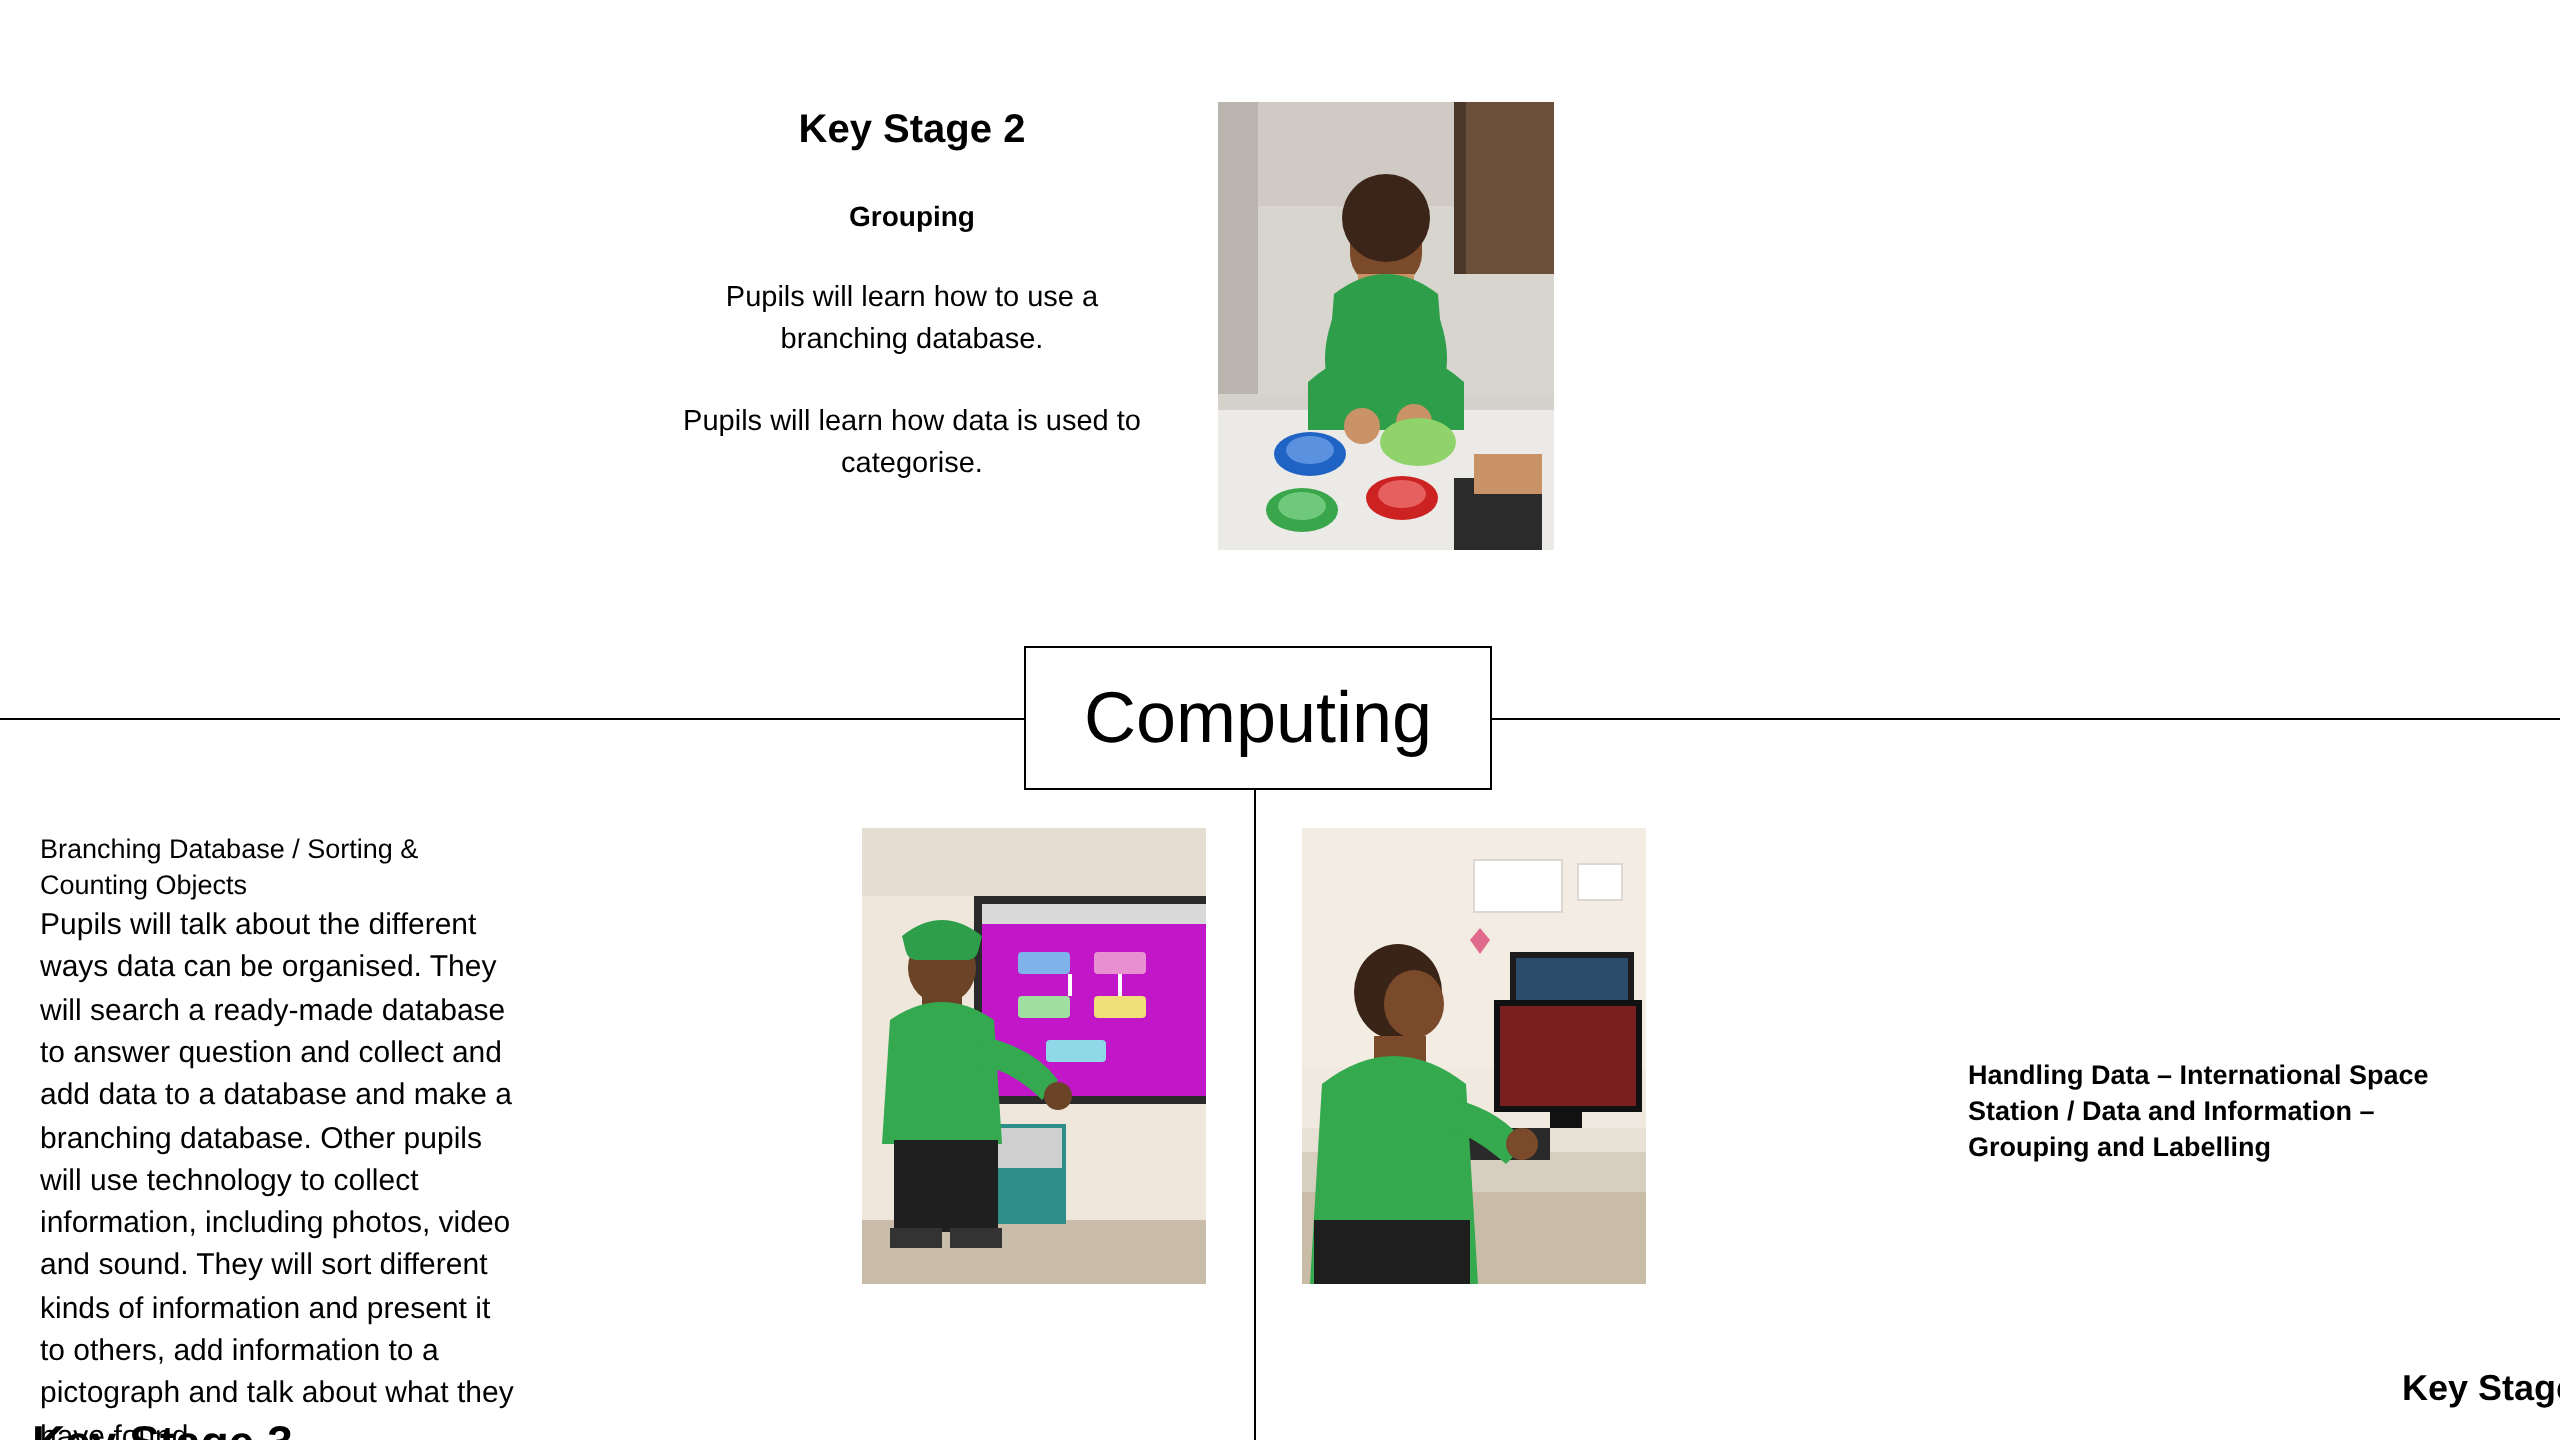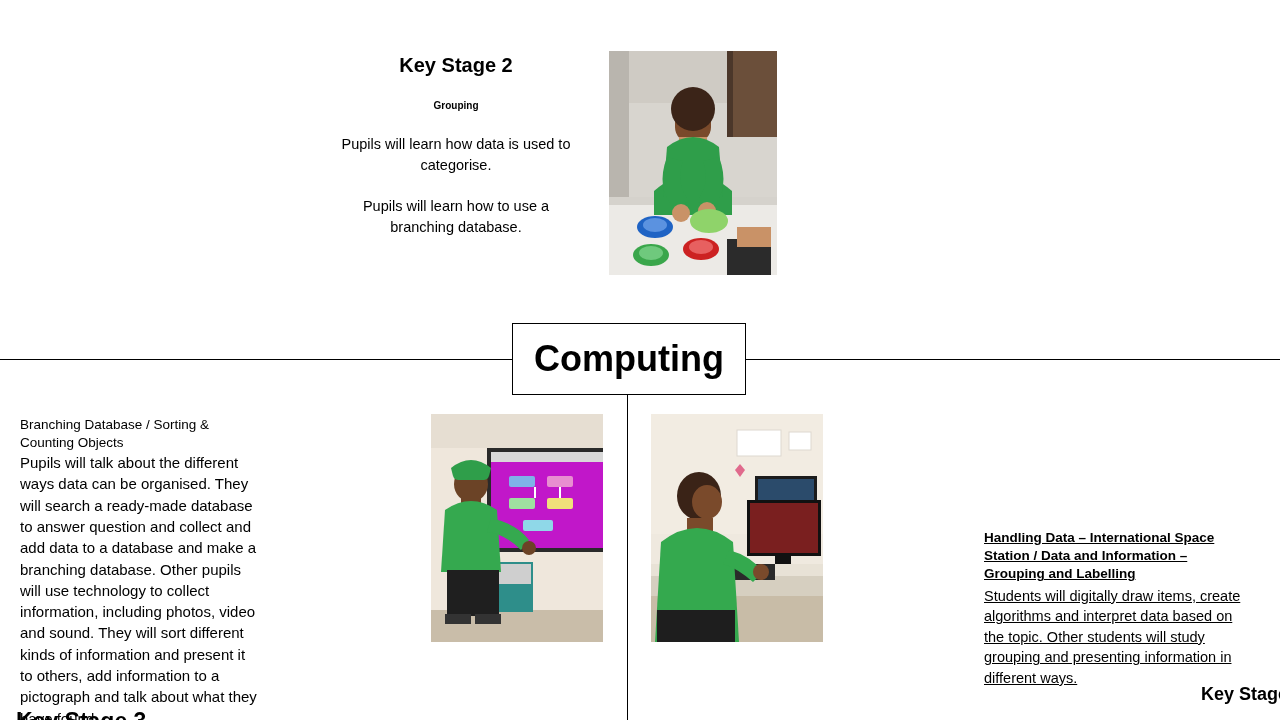--- a/index.html
+++ b/index.html
@@ -49,41 +49,41 @@
     height: 72px;
     border: 1px solid #000000;
     background: #ffffff;
     display: flex;
     align-items: center;
     justify-content: center;
     box-sizing: border-box;
   }
   .center-box .title {
     font-size: 36px;
-    font-weight: bold;
+    font-weight: normal;
     letter-spacing: 0px;
     line-height: 1;
   }
 
   
   .ks2 {
     position: absolute;
     left: 330px;
     top: 54px;
     width: 252px;
     text-align: center;
   }
   .ks2 .heading {
     font-size: 20px;
     font-weight: bold;
     margin: 0 0 24px 0;
     line-height: 1.1;
   }
   .ks2 .subheading {
-    font-size: 10px;
+    font-size: 14px;
     font-weight: bold;
     margin: 0 0 22px 0;
     line-height: 1.2;
   }
   .ks2 p {
     font-size: 14.5px;
     line-height: 1.45;
     margin: 0 0 20px 0;
   }
   .ks2 p:last-child {
@@ -140,21 +140,20 @@
     font-size: 23px;
     font-weight: bold;
   }
 
   
   .ks4 {
     position: absolute;
     left: 984px;
     top: 529px;
     width: 266px;
-    text-decoration: underline;
   }
   .ks4 .subheading {
     font-size: 13.5px;
     font-weight: bold;
     line-height: 1.35;
     margin: 0 0 2px 0;
   }
   .ks4 p {
     font-size: 14.5px;
     line-height: 1.42;
@@ -172,22 +171,22 @@
 <body>
 
 <div class="page">
 
   <div class="hline"></div>
   <div class="vline"></div>
 
   <div class="ks2">
     <div class="heading">Key Stage 2</div>
     <div class="subheading">Grouping</div>
+    <p>Pupils will learn how to use a branching database.</p>
     <p>Pupils will learn how data is used to categorise.</p>
-    <p>Pupils will learn how to use a branching database.</p>
   </div>
 
   <div class="photo photo-ks2">
     <svg viewBox="0 0 168 224" width="168" height="224" preserveAspectRatio="none">
       <rect x="0" y="0" width="168" height="224" fill="#d8d5cf"></rect>
       <rect x="0" y="0" width="168" height="52" fill="#cfcbc4"></rect>
       <rect x="0" y="0" width="20" height="224" fill="#b9b5ae"></rect>
       <rect x="120" y="0" width="48" height="86" fill="#6b4f3a"></rect>
       <rect x="118" y="0" width="6" height="86" fill="#4b372a"></rect>
 
@@ -288,17 +287,16 @@
       <rect x="36" y="104" width="26" height="14" fill="#7a4a2b"></rect>
       <path d="M10 128 q36 -28 72 0 l6 100 l-84 0 z" fill="#34a94e"></path>
       <path d="M78 136 q22 6 34 22 l-10 10 q-16 -14 -30 -18 z" fill="#34a94e"></path>
       <circle cx="110" cy="158" r="8" fill="#7a4a2b"></circle>
       <rect x="6" y="196" width="78" height="32" fill="#1e1e1e"></rect>
     </svg>
   </div>
 
   <div class="ks4">
     <div class="subheading">Handling Data – International Space Station / Data and Information – Grouping and Labelling</div>
-    <p>Students will digitally draw items, create algorithms and interpret data based on the topic. Other students will study grouping and presenting information in different ways.</p>
   </div>
   <div class="ks4-label">Key Stage 4</div>
 
 </div>
 
 </body></html>

